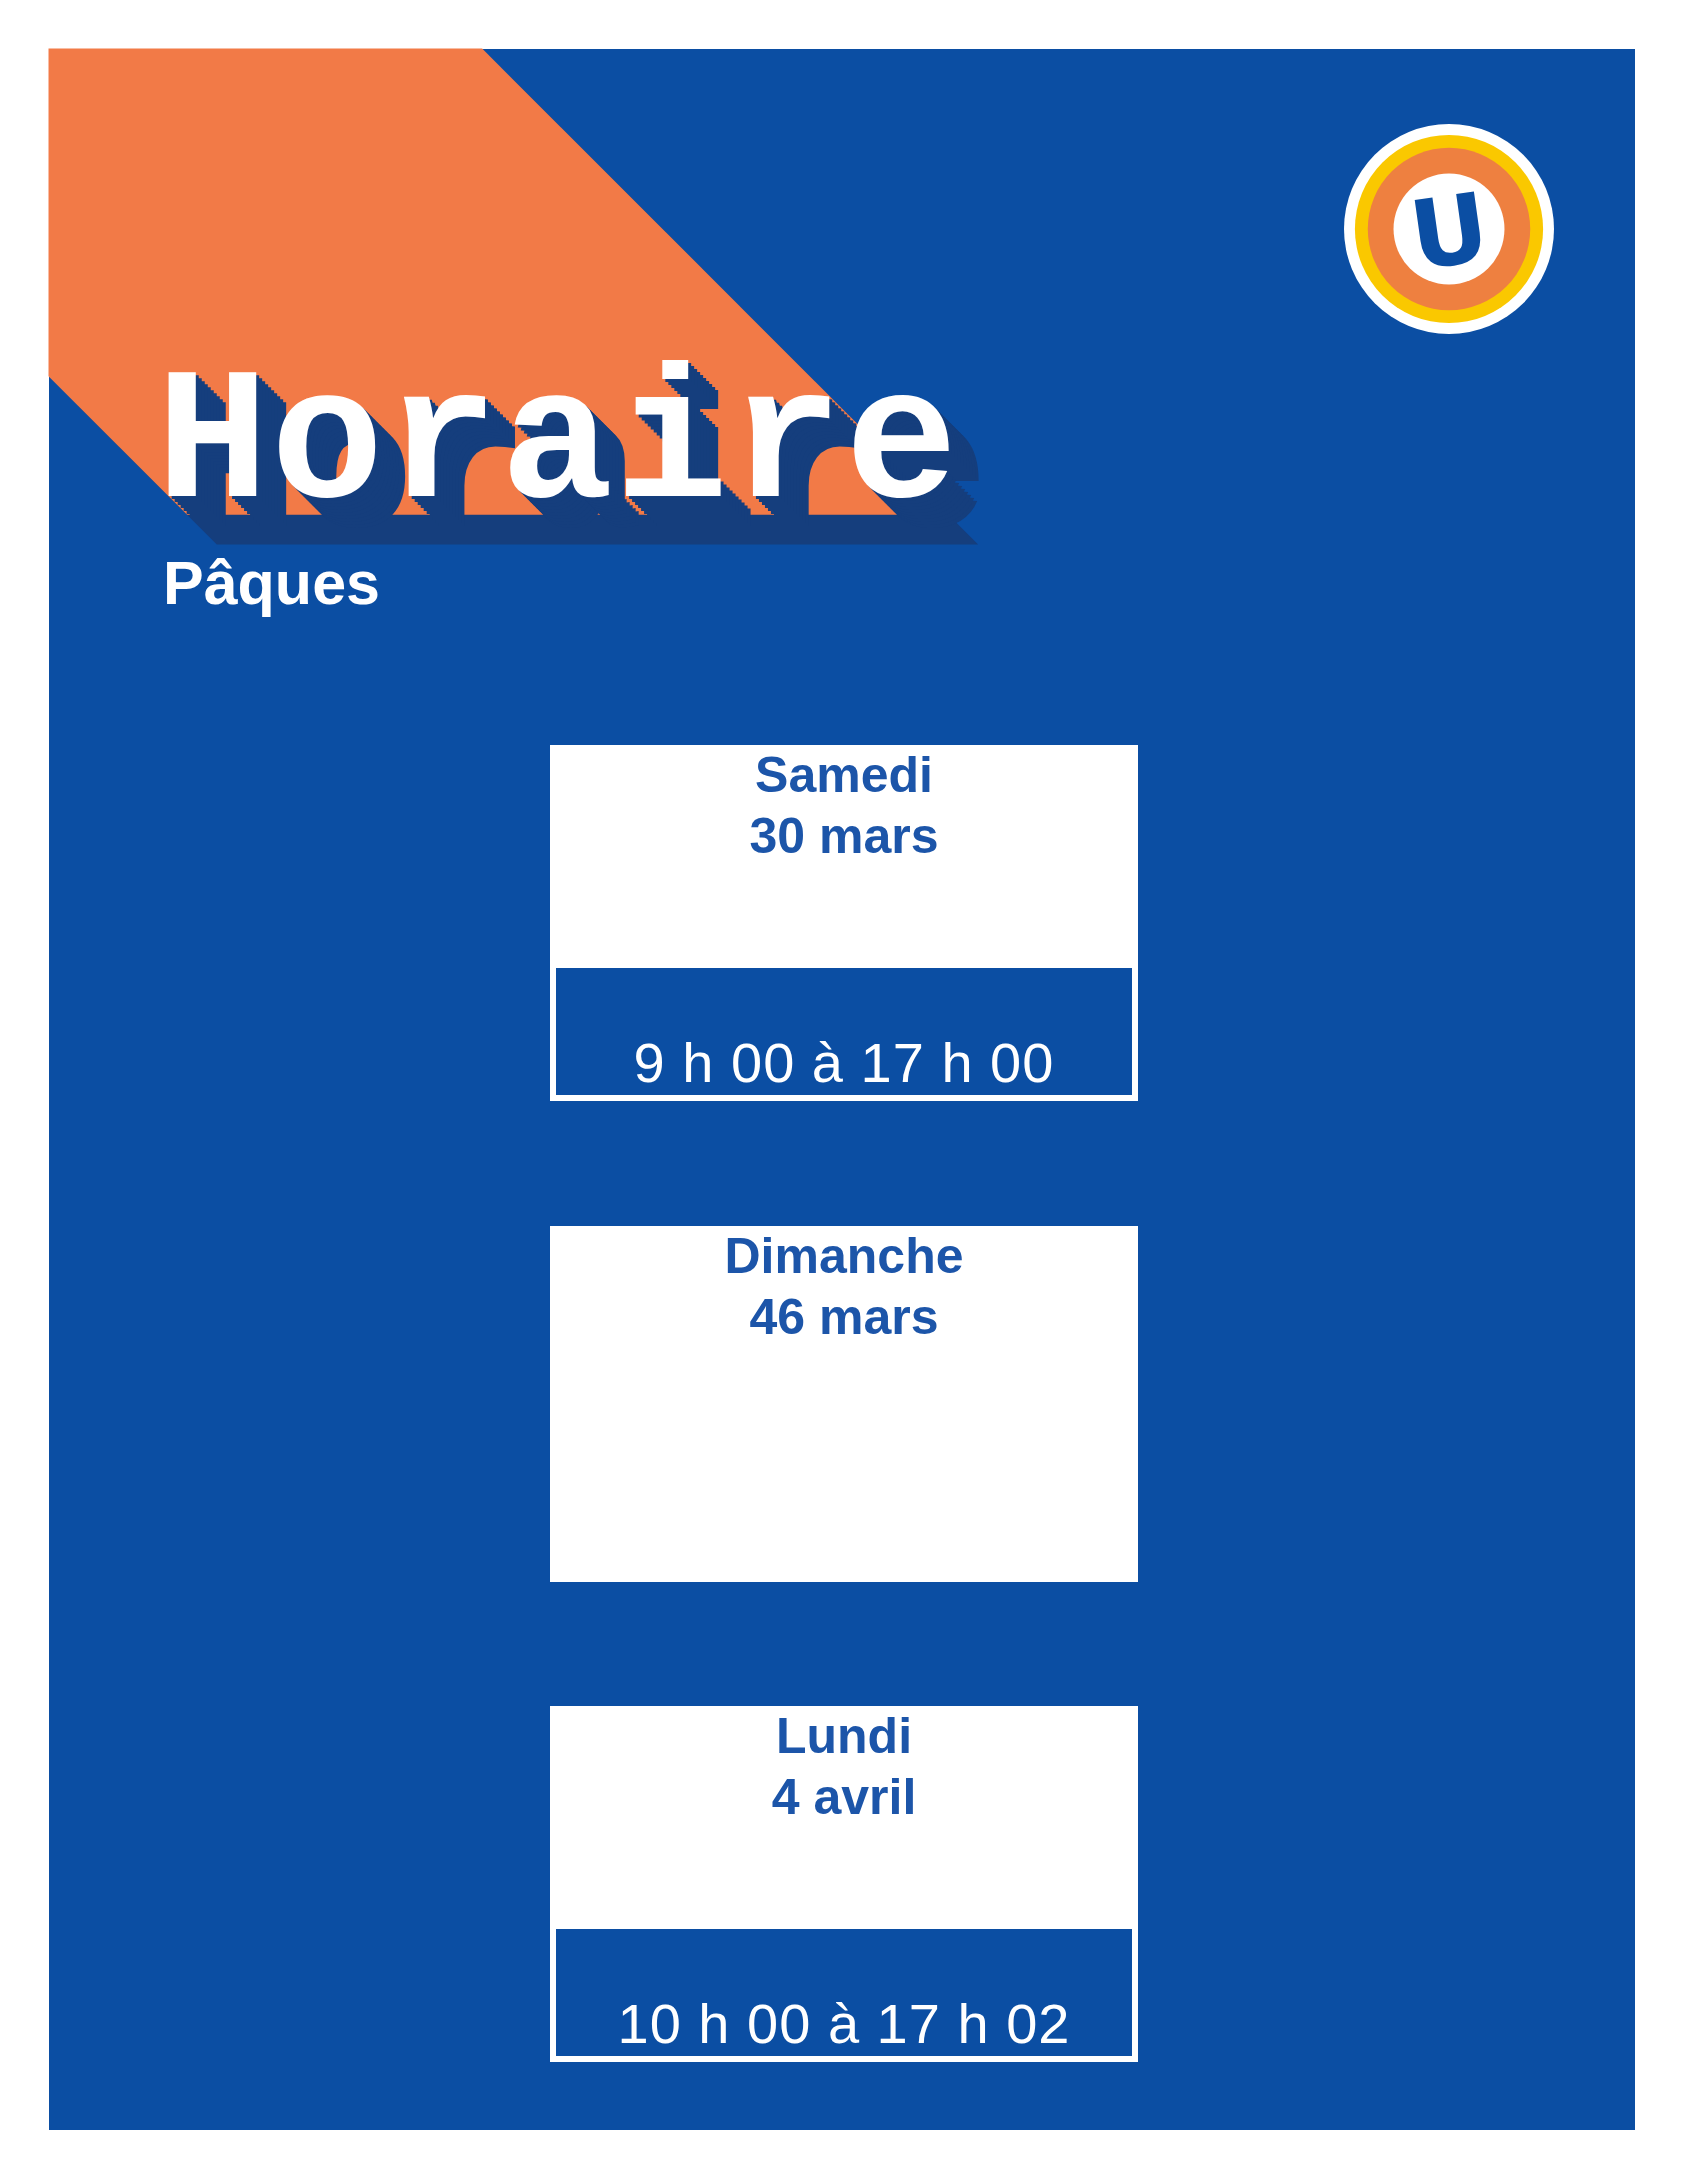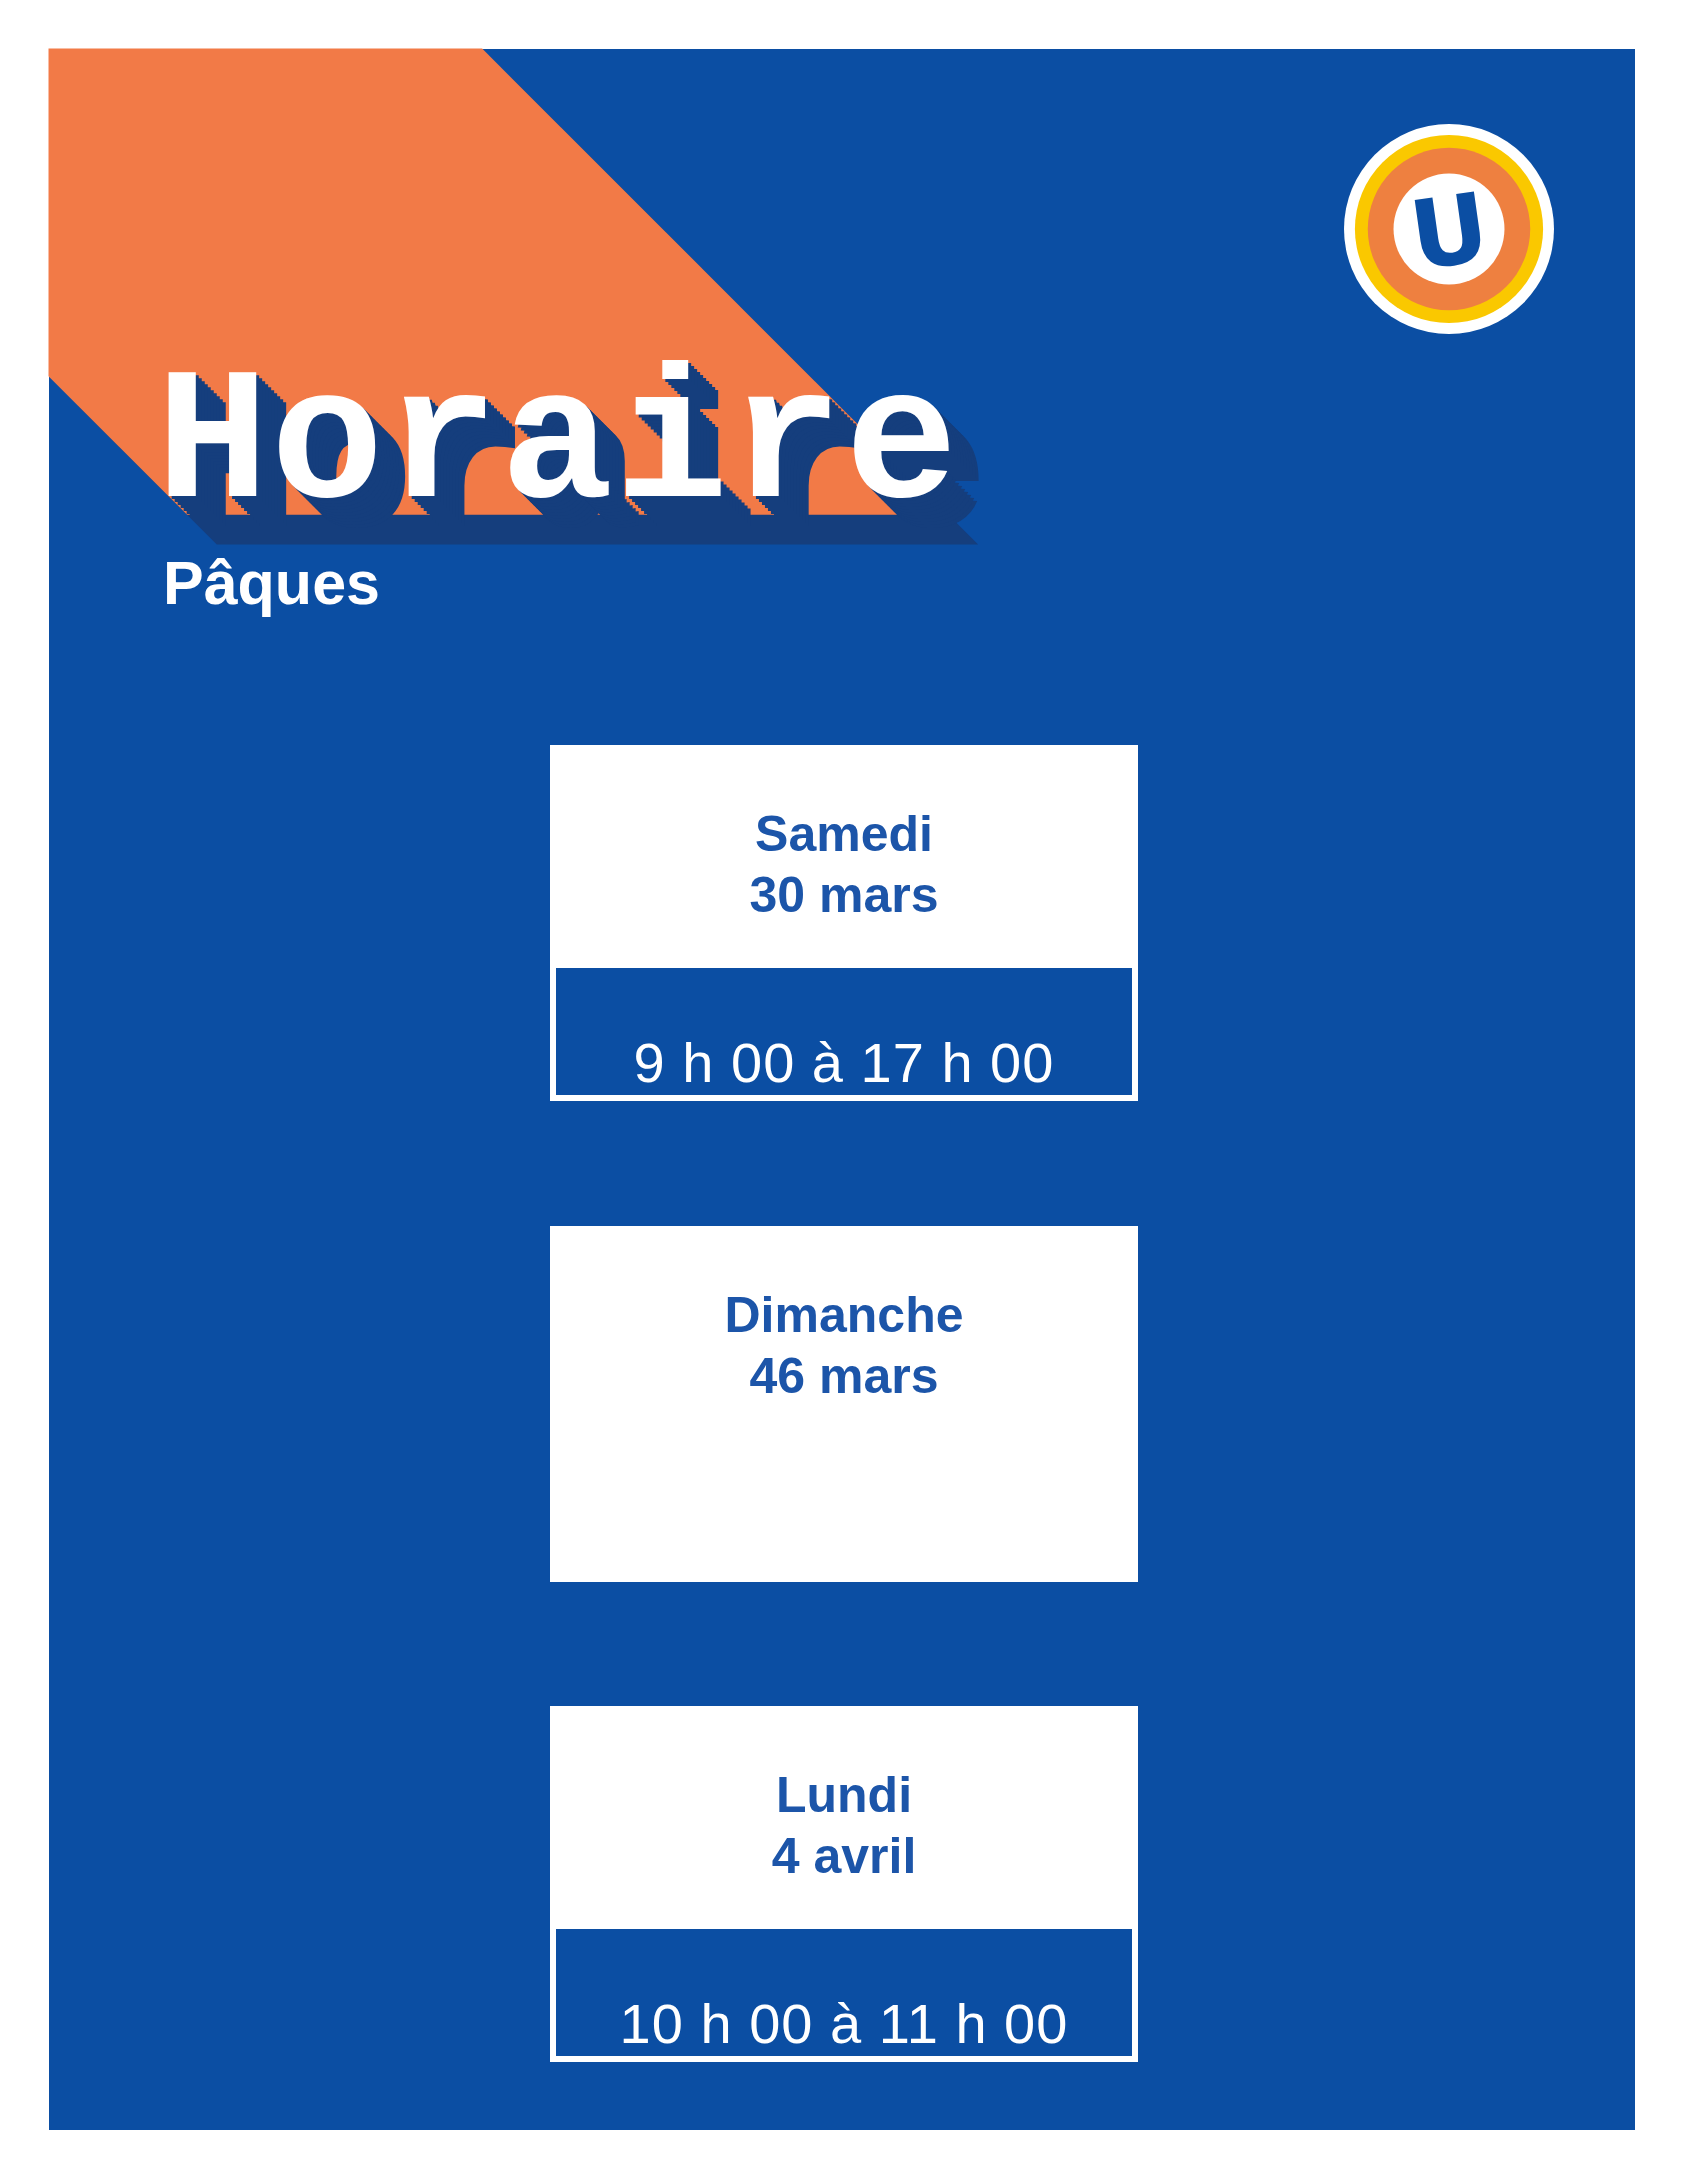--- a/index.html
+++ b/index.html
@@ -36,21 +36,21 @@
   .subtitle {
     position:absolute; left:163px; top:539px;
     font-weight:bold; font-size:61px; line-height:89px;
     color:#ffffff; white-space:nowrap;
   }
   .logo {
     position:absolute; left:1344px; top:124px; width:210px; height:210px;
   }
   .card {
     position:absolute; left:550px; width:588px; height:356px;
-    background:#ffffff; box-sizing:border-box; padding-top:59px;
+    background:#ffffff; box-sizing:border-box; 
   }
   .card.c0 { top:745px; }
   .card.c1 { top:1226px; }
   .card.c2 { top:1706px; }
   .card-head {
     text-align:center;
     font-weight:bold; font-size:50px; line-height:61px;
     color:#1c55a9;
   }
   .time-panel {
@@ -106,18 +106,18 @@
       <div>46 mars</div>
     </div>
   </div>
 
   <div class="card c2">
     <div class="card-head">
       <div>Lundi</div>
       <div>4 avril</div>
     </div>
     <div class="time-panel">
-      <span class="time-text">10 h 00 à 11 h 00</span>
+      <span class="time-text">10 h 00 à 17 h 02</span>
     </div>
   </div>
 
 </div>
 
 
 </body></html>

